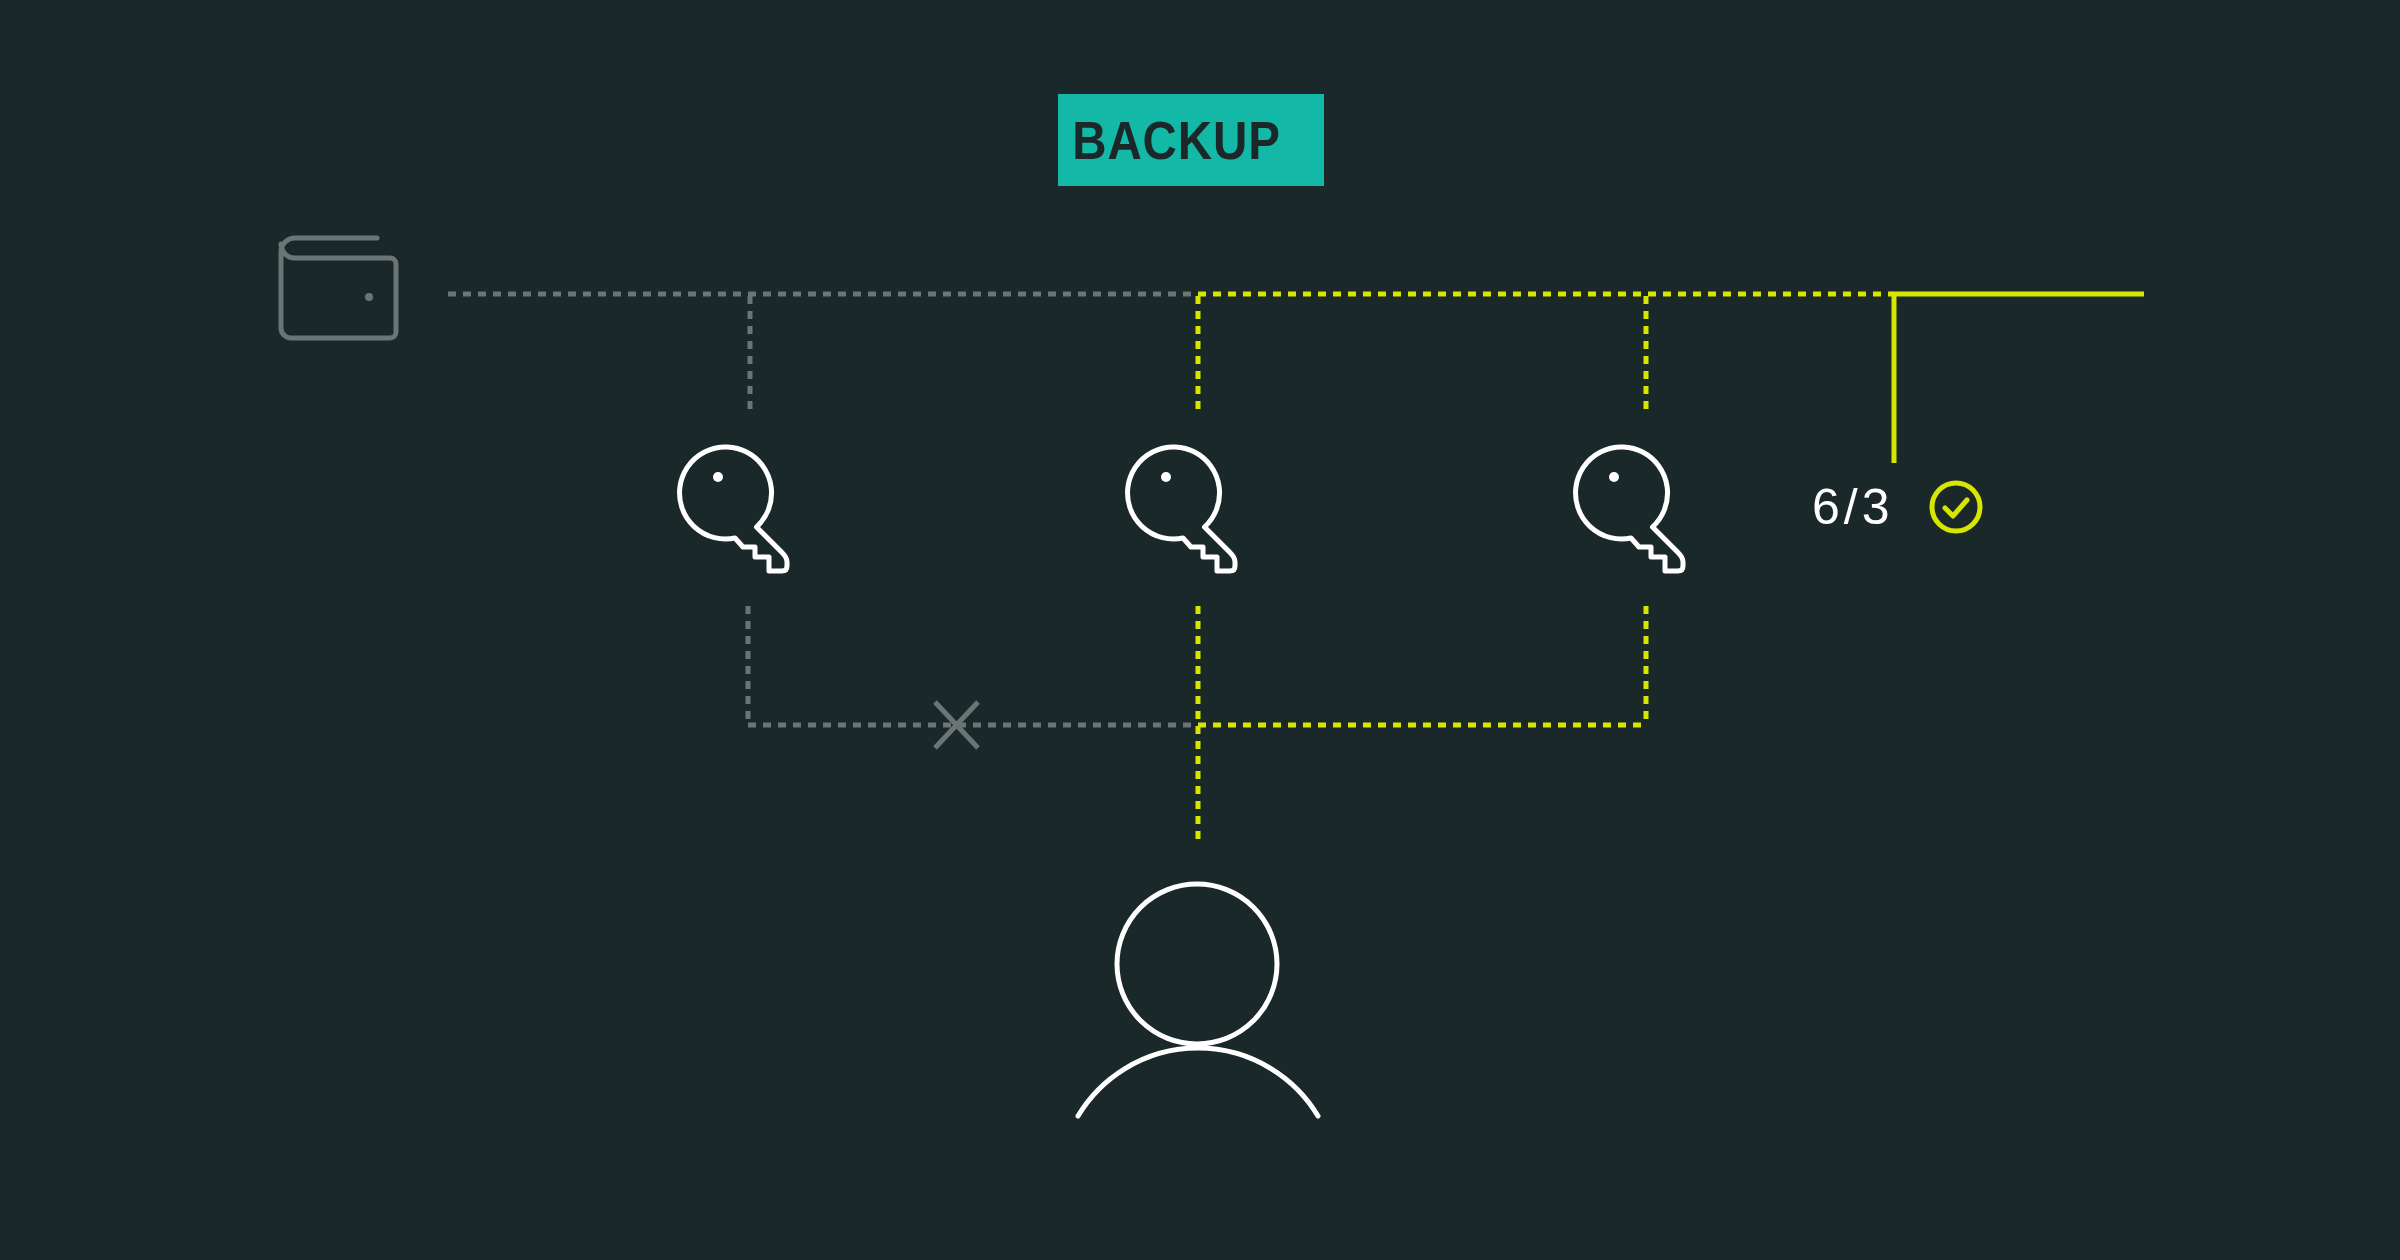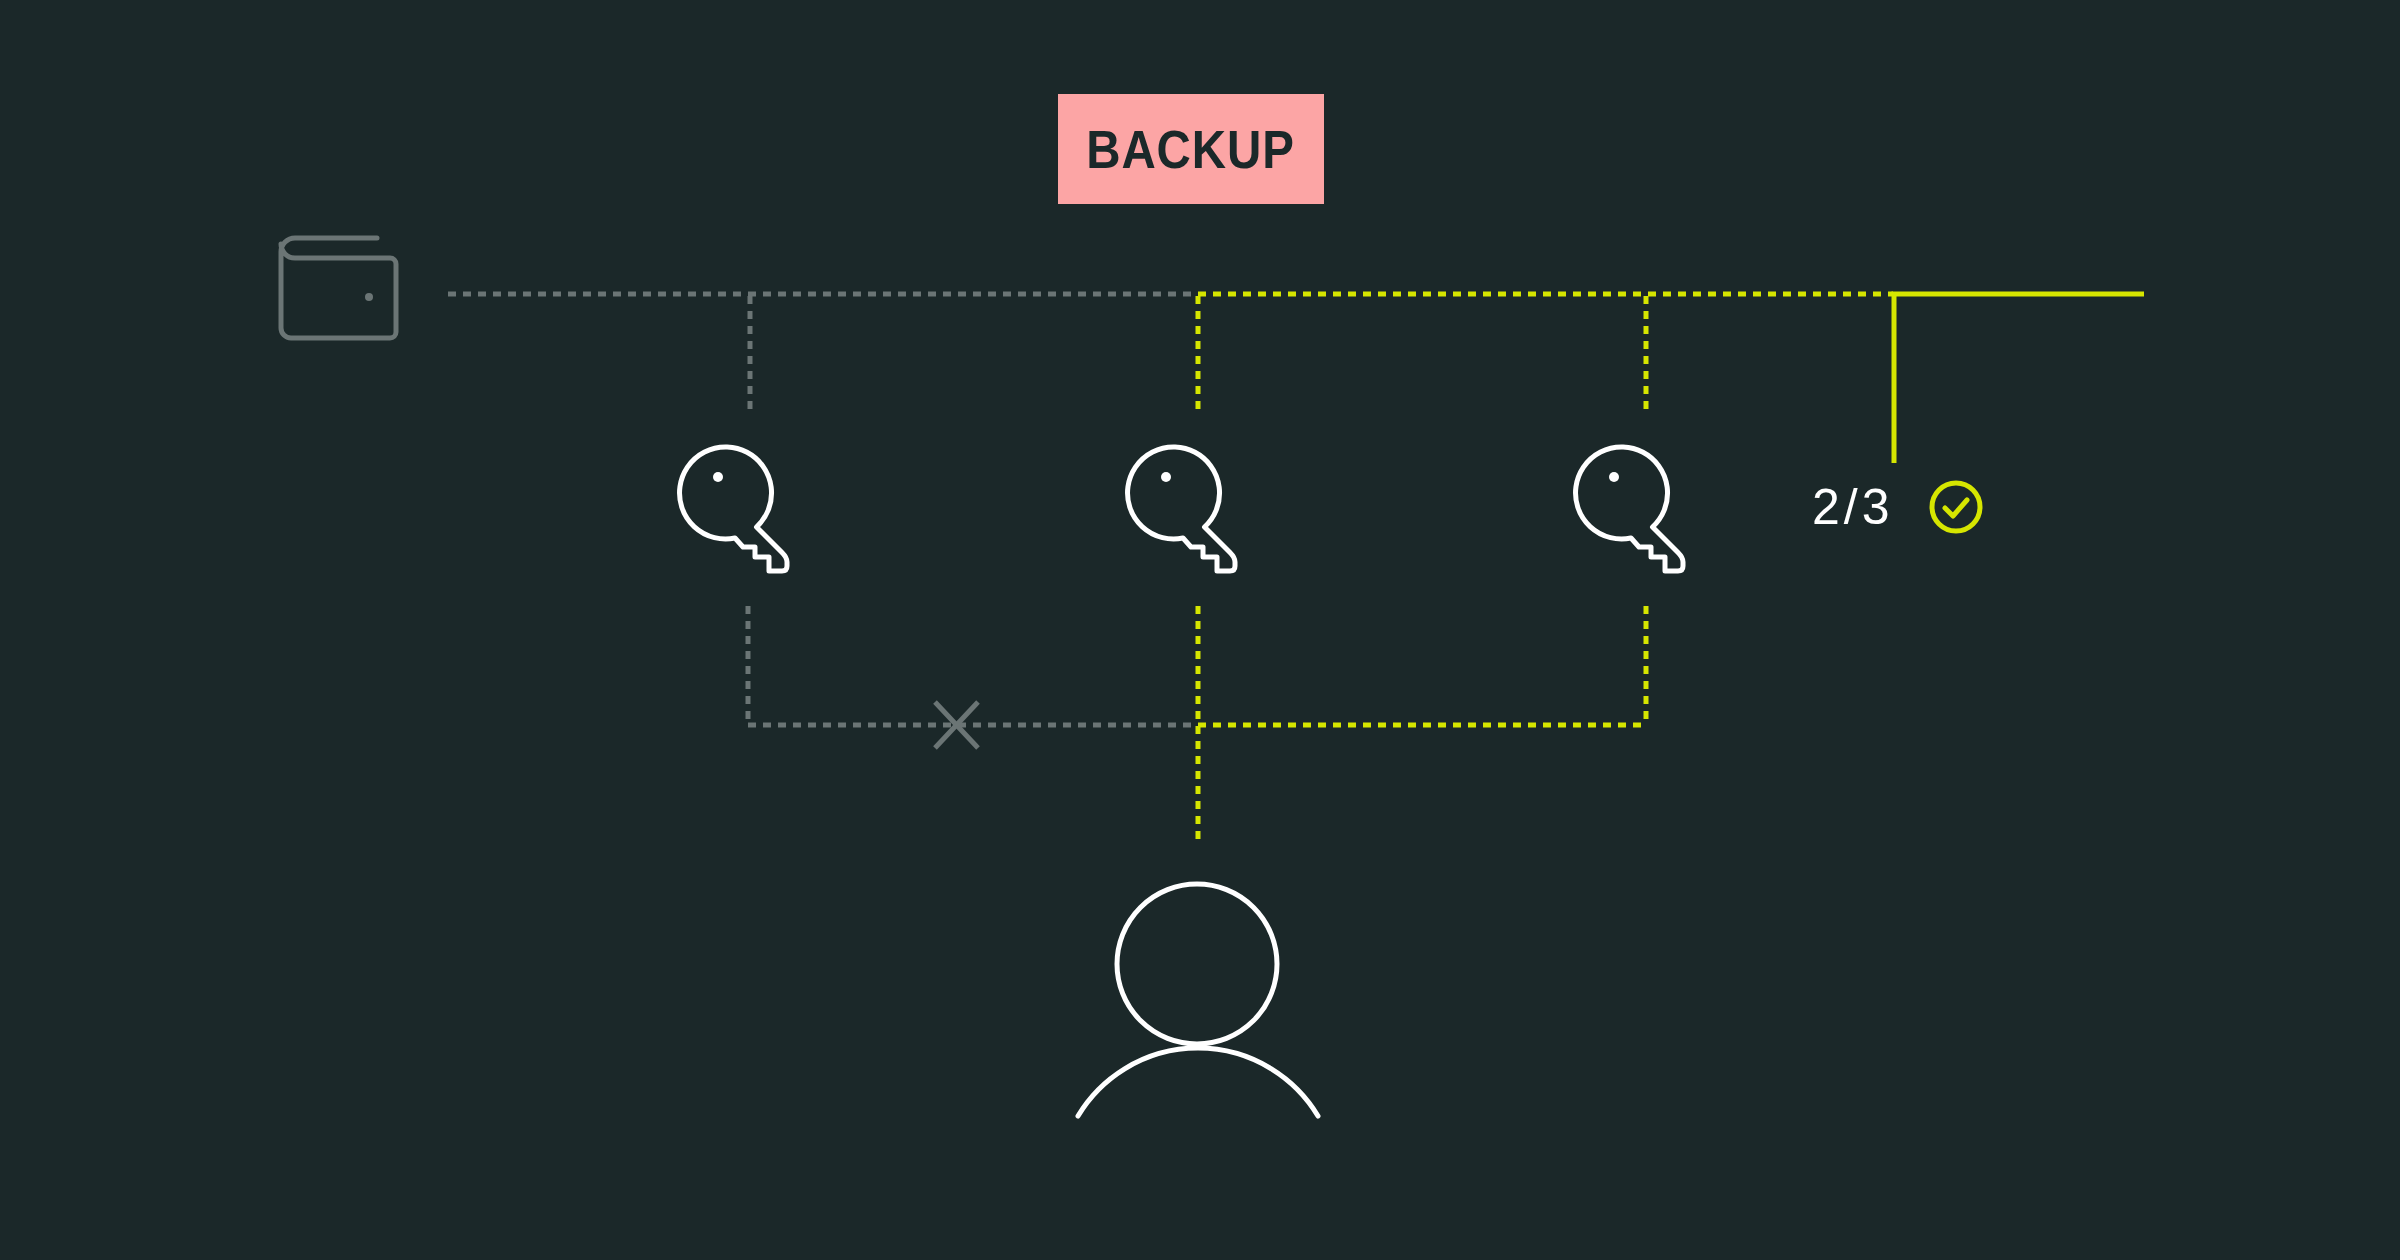--- a/index.html
+++ b/index.html
@@ -3,23 +3,23 @@
 <meta charset="utf-8">
 <style>
   html, body { margin: 0; padding: 0; }
   body {
     width: 2400px; height: 1260px; overflow: hidden;
     background: #1b2829;
     position: relative;
     font-family: "Liberation Sans", sans-serif;
   }
   .badge {
-    position: absolute; left: 1058px; top: 94px; width: 266px; height: 110px;
-    background: #fca5a5; color: #1b2829;
-    display: flex; align-items: center; justify-content: center;
+    position: absolute; left: 1058px; top: 94px; width: 266px; height: 92px;
+    background: #14b8a6; color: #1b2829;
+    display: flex; align-items: center; 
     font-family: "Liberation Sans Narrow", "Liberation Sans", sans-serif;
     font-size: 54px; font-weight: 700; letter-spacing: 1px;
     transform-origin: center;
   }
   .badge span { display: inline-block; transform: scaleX(0.88); }
   svg.diagram { position: absolute; left: 0; top: 0; }
   .count {
     position: absolute; left: 1812px; top: 478px;
     color: #ffffff; font-size: 50px; letter-spacing: 4px;
     font-family: "Liberation Sans", sans-serif;
@@ -77,13 +77,13 @@
 
   <g fill="none" stroke="#ffffff" stroke-width="5" stroke-linecap="round">
     <circle cx="1197" cy="964" r="80"></circle>
     <path d="M 1078,1116 A 140,140 0 0 1 1318,1116"></path>
   </g>
 </svg>
 
 <div class="badge">
     <span>BACKUP</span>
   </div>
-<div class="count">2/3</div>
+<div class="count">6/3</div>
 
 </body></html>

